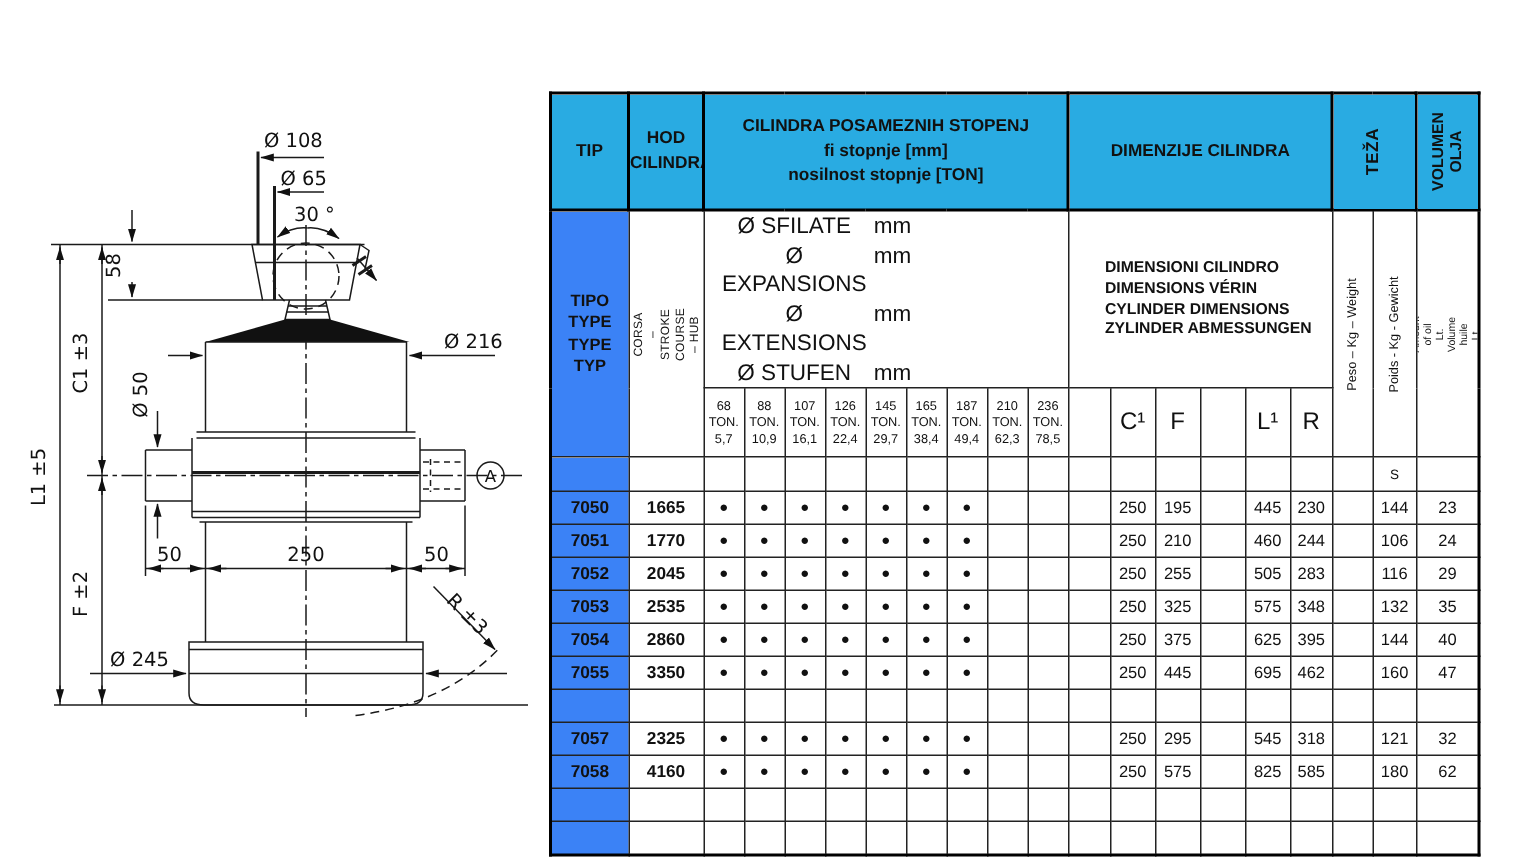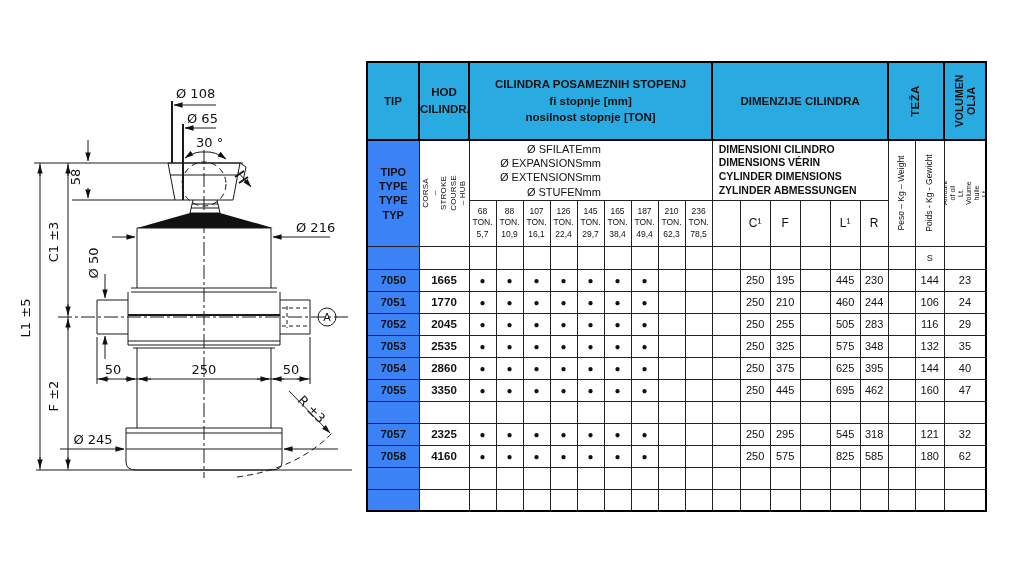--- a/index.html
+++ b/index.html
@@ -11,25 +11,25 @@
   th,td{border:1px solid #222;padding:0;text-align:center;vertical-align:middle;
         font-weight:normal;overflow:hidden}
   .blue{background:#29abe2;border:2.4px solid #000;font-weight:bold;font-size:11.5px;line-height:1.45}
   .pre{white-space:pre-line}
   .grey{background:#3b82f6}
   .tipo{font-weight:bold;font-size:11px;line-height:1.3}
   .r1{height:78px}.r2{height:60px}.r3{height:46px}
   .spacer td{height:22px;font-size:9px}
   #tb tr{height:22px}
   .sfil{vertical-align:middle}
-  .sline{display:flex;padding:0 6px 0 7px;font-size:11px;line-height:1.3;text-align:right}
+  .sline{display:flex;padding:0 6px 0 7px;font-size:15px;line-height:1.3;text-align:center}
   .sline span:first-child{width:106px;display:inline-block}
-  .dimc{font-weight:bold;font-size:10.5px;text-align:left;padding-left:6px;line-height:1.32}
+  .dimc{font-weight:bold;font-size:10.5px;text-align:left;padding-left:24px;line-height:1.32}
   .ton div{font-size:8.5px;line-height:1.3}
-  .cylh{font-size:12px}
+  .cylh{font-size:16px}
   tbody td{font-size:11px}
   td.b{font-weight:bold;font-size:11.5px}
   td.dotc{font-size:10px}
   .rotc{position:relative}
   .rot{position:absolute;left:50%;top:50%;transform:translate(-50%,-50%) rotate(-90deg);
        white-space:pre-line;line-height:1.15;text-align:center}
   .rot.teza{font-size:11.5px;font-weight:bold;letter-spacing:.4px}
   .rot.volt{font-size:10.5px;font-weight:bold}
   .rot.corsa{font-size:8px;letter-spacing:.2px}
   .rot.peso{font-size:8.5px;white-space:nowrap}

